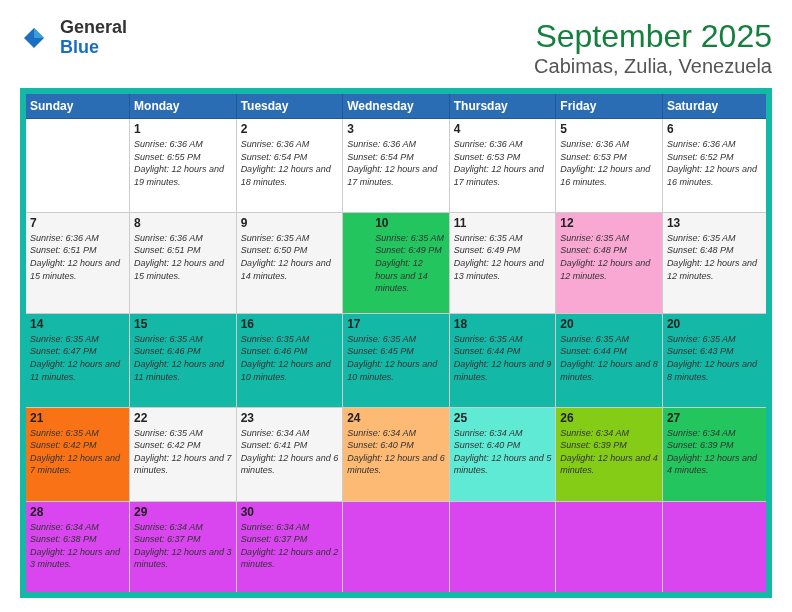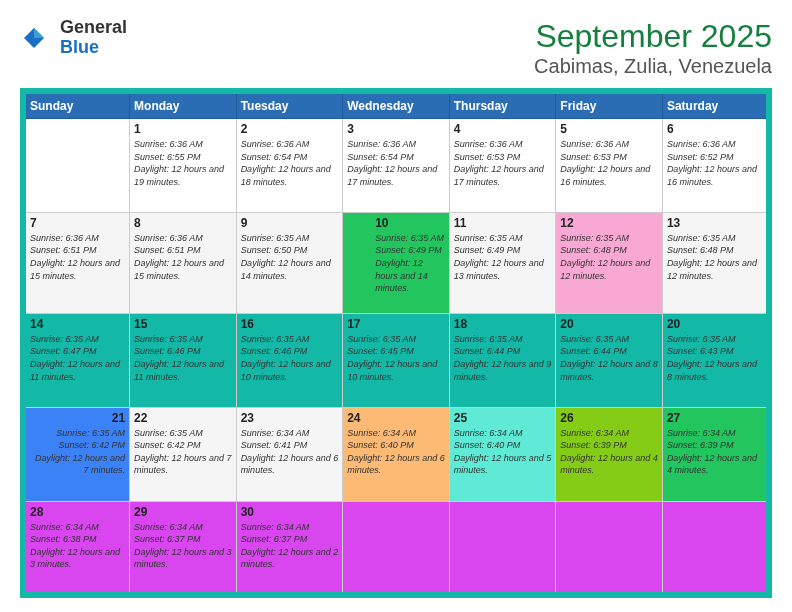--- a/index.html
+++ b/index.html
@@ -204,21 +204,21 @@
           <td>
             <span class="day-num">20</span>
             <div class="day-info">Sunrise: 6:35 AM<br>Sunset: 6:44 PM<br>Daylight: 12 hours and 8 minutes.</div>
           </td>
           <td>
             <span class="day-num">20</span>
             <div class="day-info">Sunrise: 6:35 AM<br>Sunset: 6:43 PM<br>Daylight: 12 hours and 8 minutes.</div>
           </td>
         </tr>
         <tr style="background: rgb(245, 245, 245);">
-          <td style="background: #3b82f6; text-align: right;">
+          <td style="background: #f97316;">
             <span class="day-num">21</span>
             <div class="day-info">Sunrise: 6:35 AM<br>Sunset: 6:42 PM<br>Daylight: 12 hours and 7 minutes.</div>
           </td>
           <td style="background: rgb(245, 245, 245); margin-left: 32px;">
             <span class="day-num">22</span>
             <div class="day-info">Sunrise: 6:35 AM<br>Sunset: 6:42 PM<br>Daylight: 12 hours and 7 minutes.</div>
           </td>
           <td style="background: rgb(245, 245, 245);">
             <span class="day-num">23</span>
             <div class="day-info">Sunrise: 6:34 AM<br>Sunset: 6:41 PM<br>Daylight: 12 hours and 6 minutes.</div>

